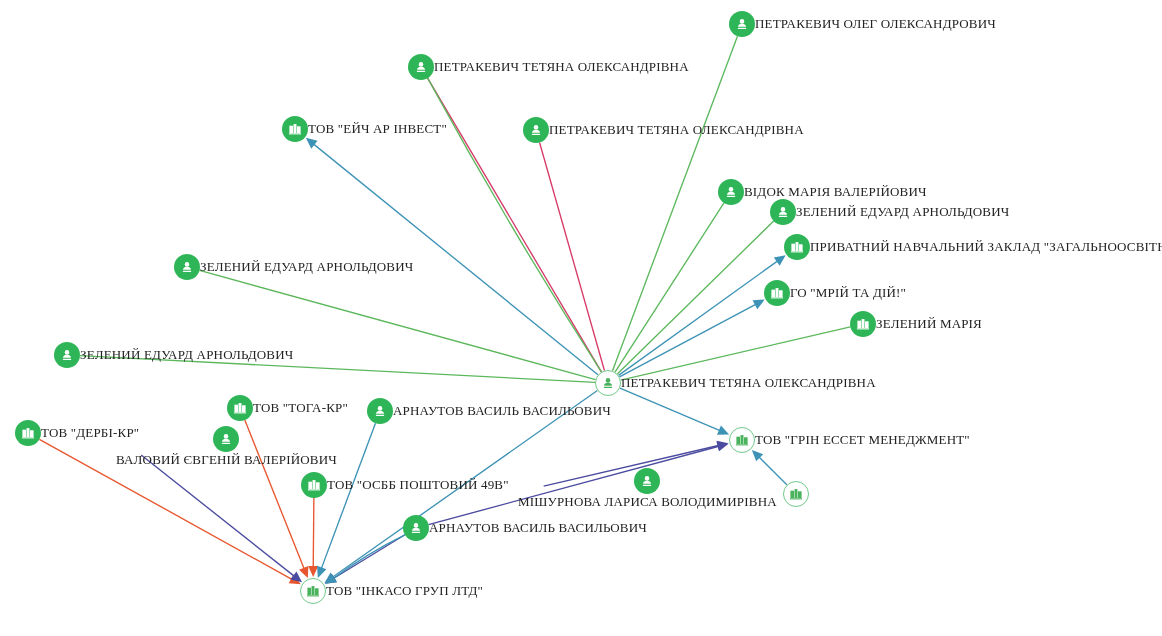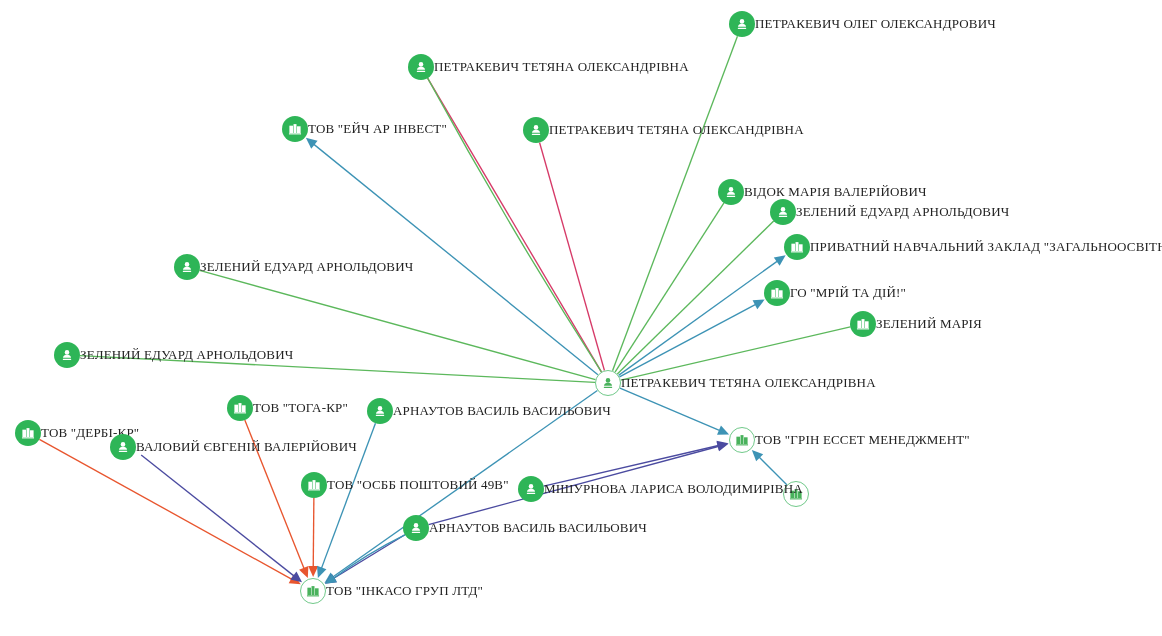--- a/index.html
+++ b/index.html
@@ -330,21 +330,21 @@
           <svg width="14" height="14" viewBox="0 0 16 16">
             <rect x="1.6" y="4.2" width="4.1" height="8.4" fill="#ffffff"></rect>
             <rect x="6.3" y="2.4" width="3.4" height="10.2" fill="#ffffff"></rect>
             <rect x="10.3" y="4.9" width="4.1" height="7.7" fill="#ffffff"></rect>
             <rect x="1.1" y="12.9" width="13.8" height="1.3" fill="#ffffff"></rect>
             <rect x="2.9" y="5.6" width="0.9" height="1" fill="#ffffff" opacity="0.0"></rect>
           </svg>
         </div>
         <span class="node-label">ТОВ "ДЕРБІ-КР"</span>
       </div>
-      <div class="node" style="left: 110px; top: 447px;">
+      <div class="node" style="left: 116px; top: 447px; flex-direction: column;">
         <div class="node-circle">
           <svg width="14" height="14" viewBox="0 0 16 16">
             <circle cx="8" cy="5" r="2.6" fill="#ffffff"></circle>
             <path d="M3.4 11.2c0-2.4 2.1-3.6 4.6-3.6s4.6 1.2 4.6 3.6z" fill="#ffffff"></path>
             <rect x="3.2" y="12.2" width="9.6" height="1.5" rx="0.5" fill="#ffffff"></rect>
           </svg>
         </div>
         <span class="node-label">ВАЛОВИЙ ЄВГЕНІЙ ВАЛЕРІЙОВИЧ</span>
       </div>
       <div class="node" style="left: 301px; top: 485px;">
@@ -352,21 +352,21 @@
           <svg width="14" height="14" viewBox="0 0 16 16">
             <rect x="1.6" y="4.2" width="4.1" height="8.4" fill="#ffffff"></rect>
             <rect x="6.3" y="2.4" width="3.4" height="10.2" fill="#ffffff"></rect>
             <rect x="10.3" y="4.9" width="4.1" height="7.7" fill="#ffffff"></rect>
             <rect x="1.1" y="12.9" width="13.8" height="1.3" fill="#ffffff"></rect>
             <rect x="2.9" y="5.6" width="0.9" height="1" fill="#ffffff" opacity="0.0"></rect>
           </svg>
         </div>
         <span class="node-label">ТОВ "ОСББ ПОШТОВИЙ 49В"</span>
       </div>
-      <div class="node" style="left: 518px; top: 489px;">
+      <div class="node" style="left: 518px; top: 489px; flex-direction: column;">
         <div class="node-circle">
           <svg width="14" height="14" viewBox="0 0 16 16">
             <circle cx="8" cy="5" r="2.6" fill="#ffffff"></circle>
             <path d="M3.4 11.2c0-2.4 2.1-3.6 4.6-3.6s4.6 1.2 4.6 3.6z" fill="#ffffff"></path>
             <rect x="3.2" y="12.2" width="9.6" height="1.5" rx="0.5" fill="#ffffff"></rect>
           </svg>
         </div>
         <span class="node-label">МІШУРНОВА ЛАРИСА ВОЛОДИМИРІВНА</span>
       </div>
       <div class="node" style="left: 403px; top: 528px;">

